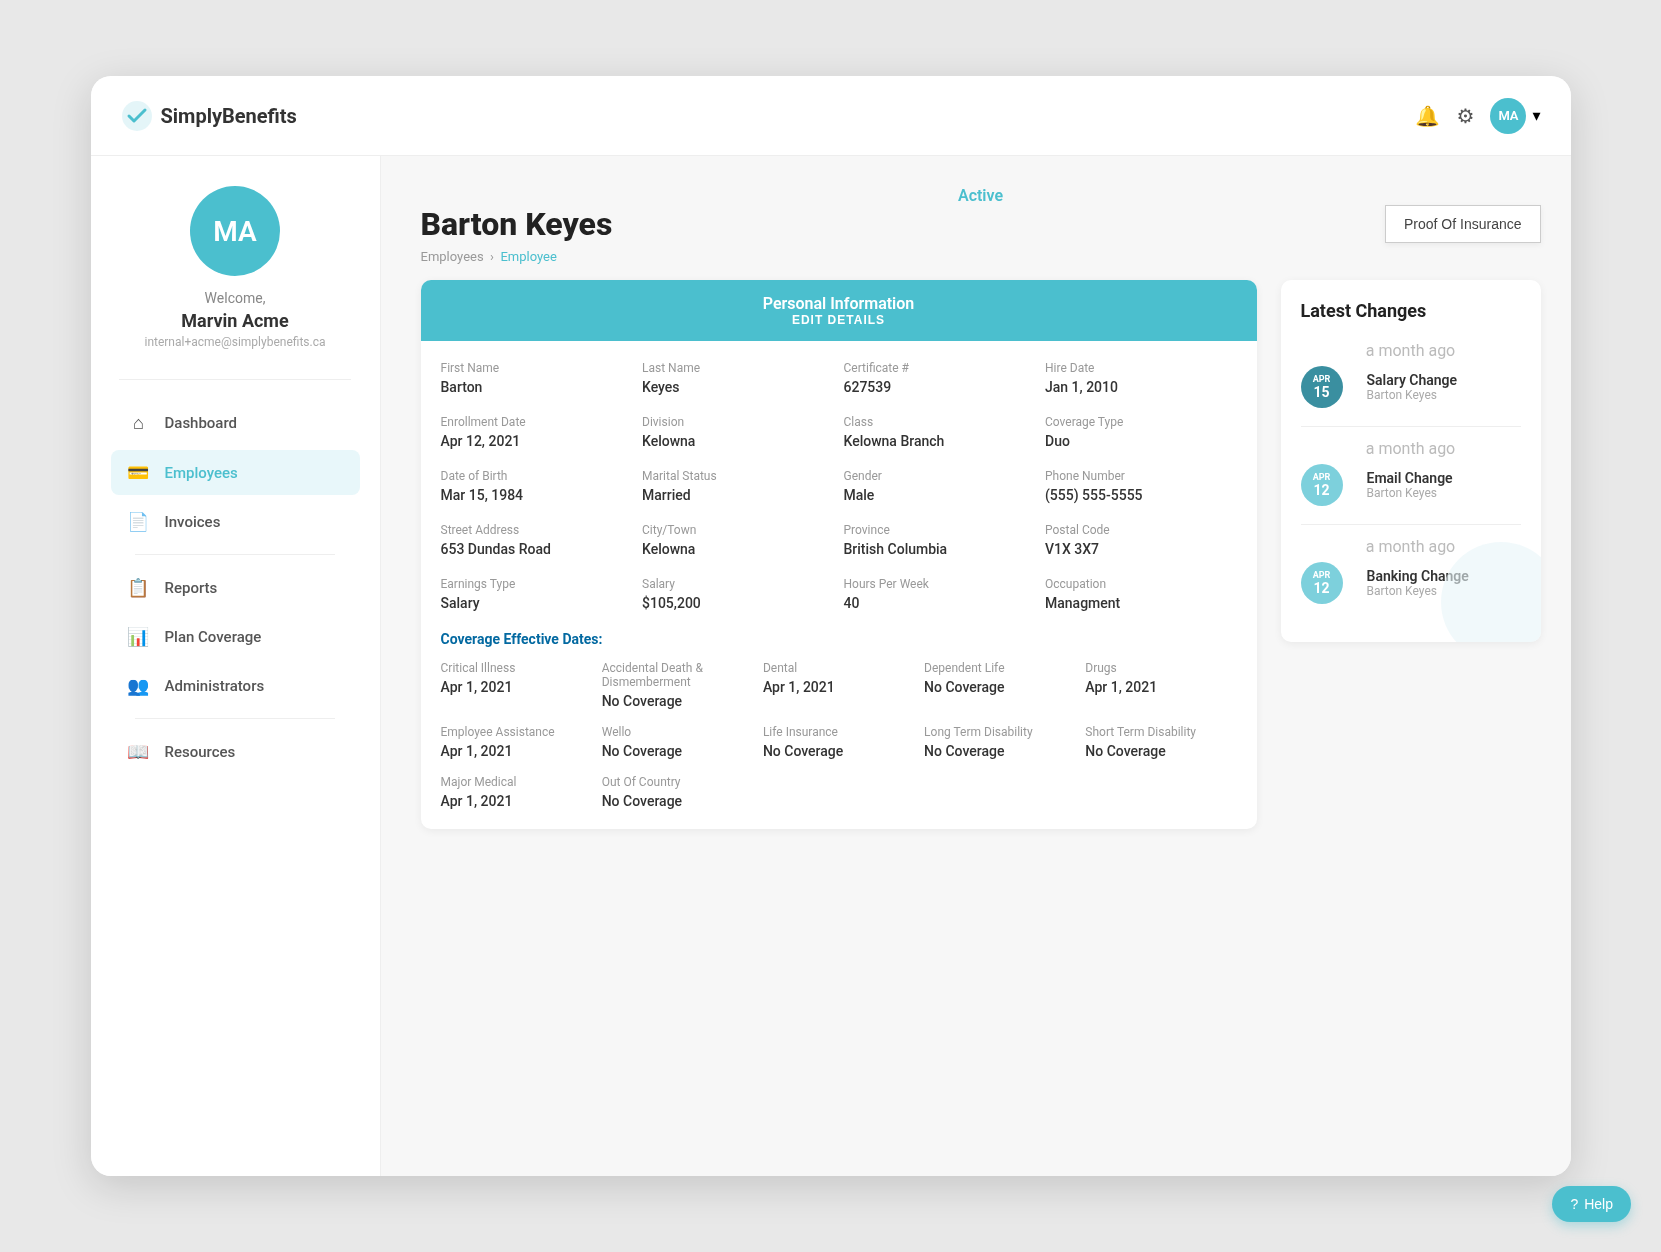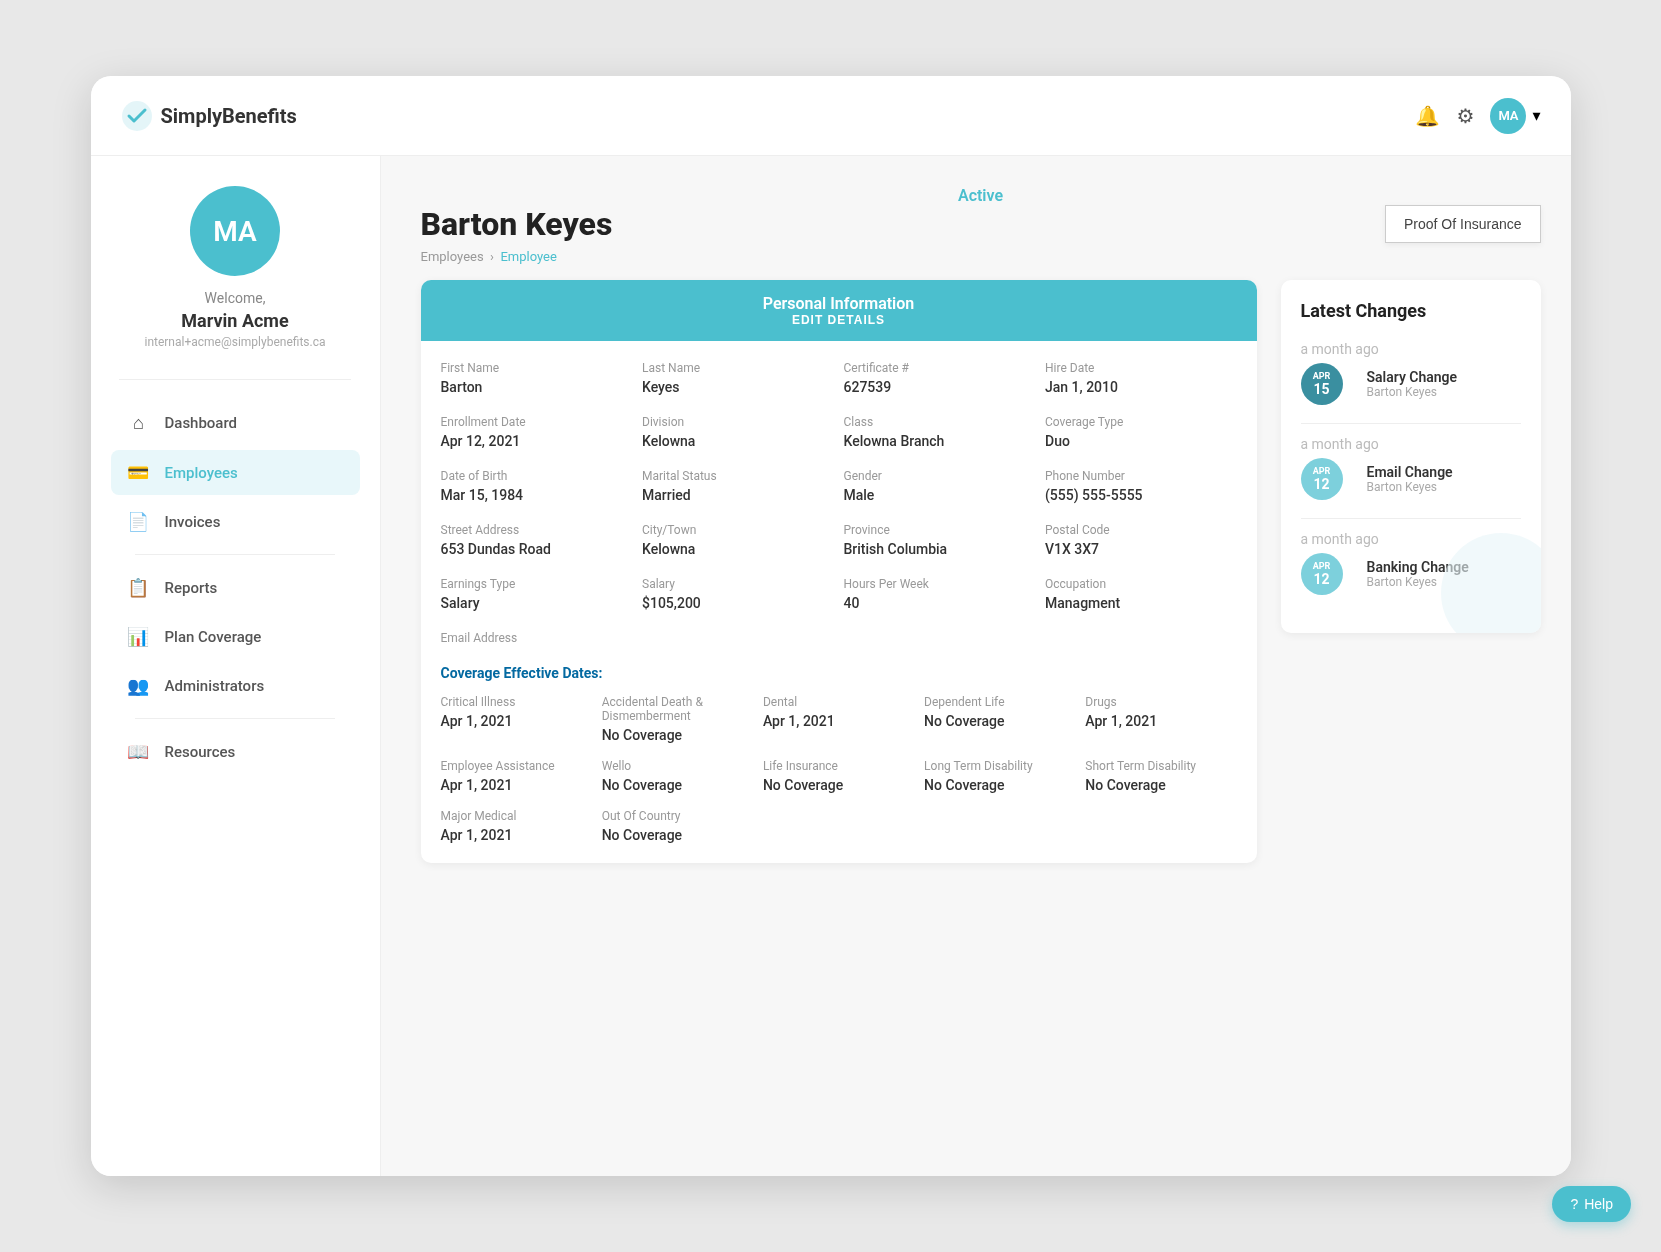--- a/index.html
+++ b/index.html
@@ -301,23 +301,23 @@
       font-size: 18px;
       font-weight: 700;
       color: #222;
       margin-bottom: 20px;
     }
     .change-item {
       margin-bottom: 18px;
       position: relative;
     }
     .change-time {
-      font-size: 14px;
+      font-size: 16px;
       color: #bbb;
-      text-align: left;
+      text-align: center;
       margin-bottom: 6px;
     }
     .change-row {
       display: flex;
       align-items: center;
       gap: 24px;
     }
     .change-avatar {
       width: 42px;
       height: 42px;
@@ -564,21 +564,20 @@
                   <div class="info-label">Hours Per Week</div>
                   <div class="info-value">40</div>
                 </div>
                 <div class="info-field">
                   <div class="info-label">Occupation</div>
                   <div class="info-value">Managment</div>
                 </div>
               </div>
 
               <div class="info-field" style="margin-bottom:20px;">
-                <div class="info-label">Email Address</div>
               </div>
 
               <div class="coverage-section">
                 <div class="coverage-title">Coverage Effective Dates:</div>
                 <div class="coverage-grid">
                   <div class="info-field">
                     <div class="info-label">Critical Illness</div>
                     <div class="info-value">Apr 1, 2021</div>
                   </div>
                   <div class="info-field">

